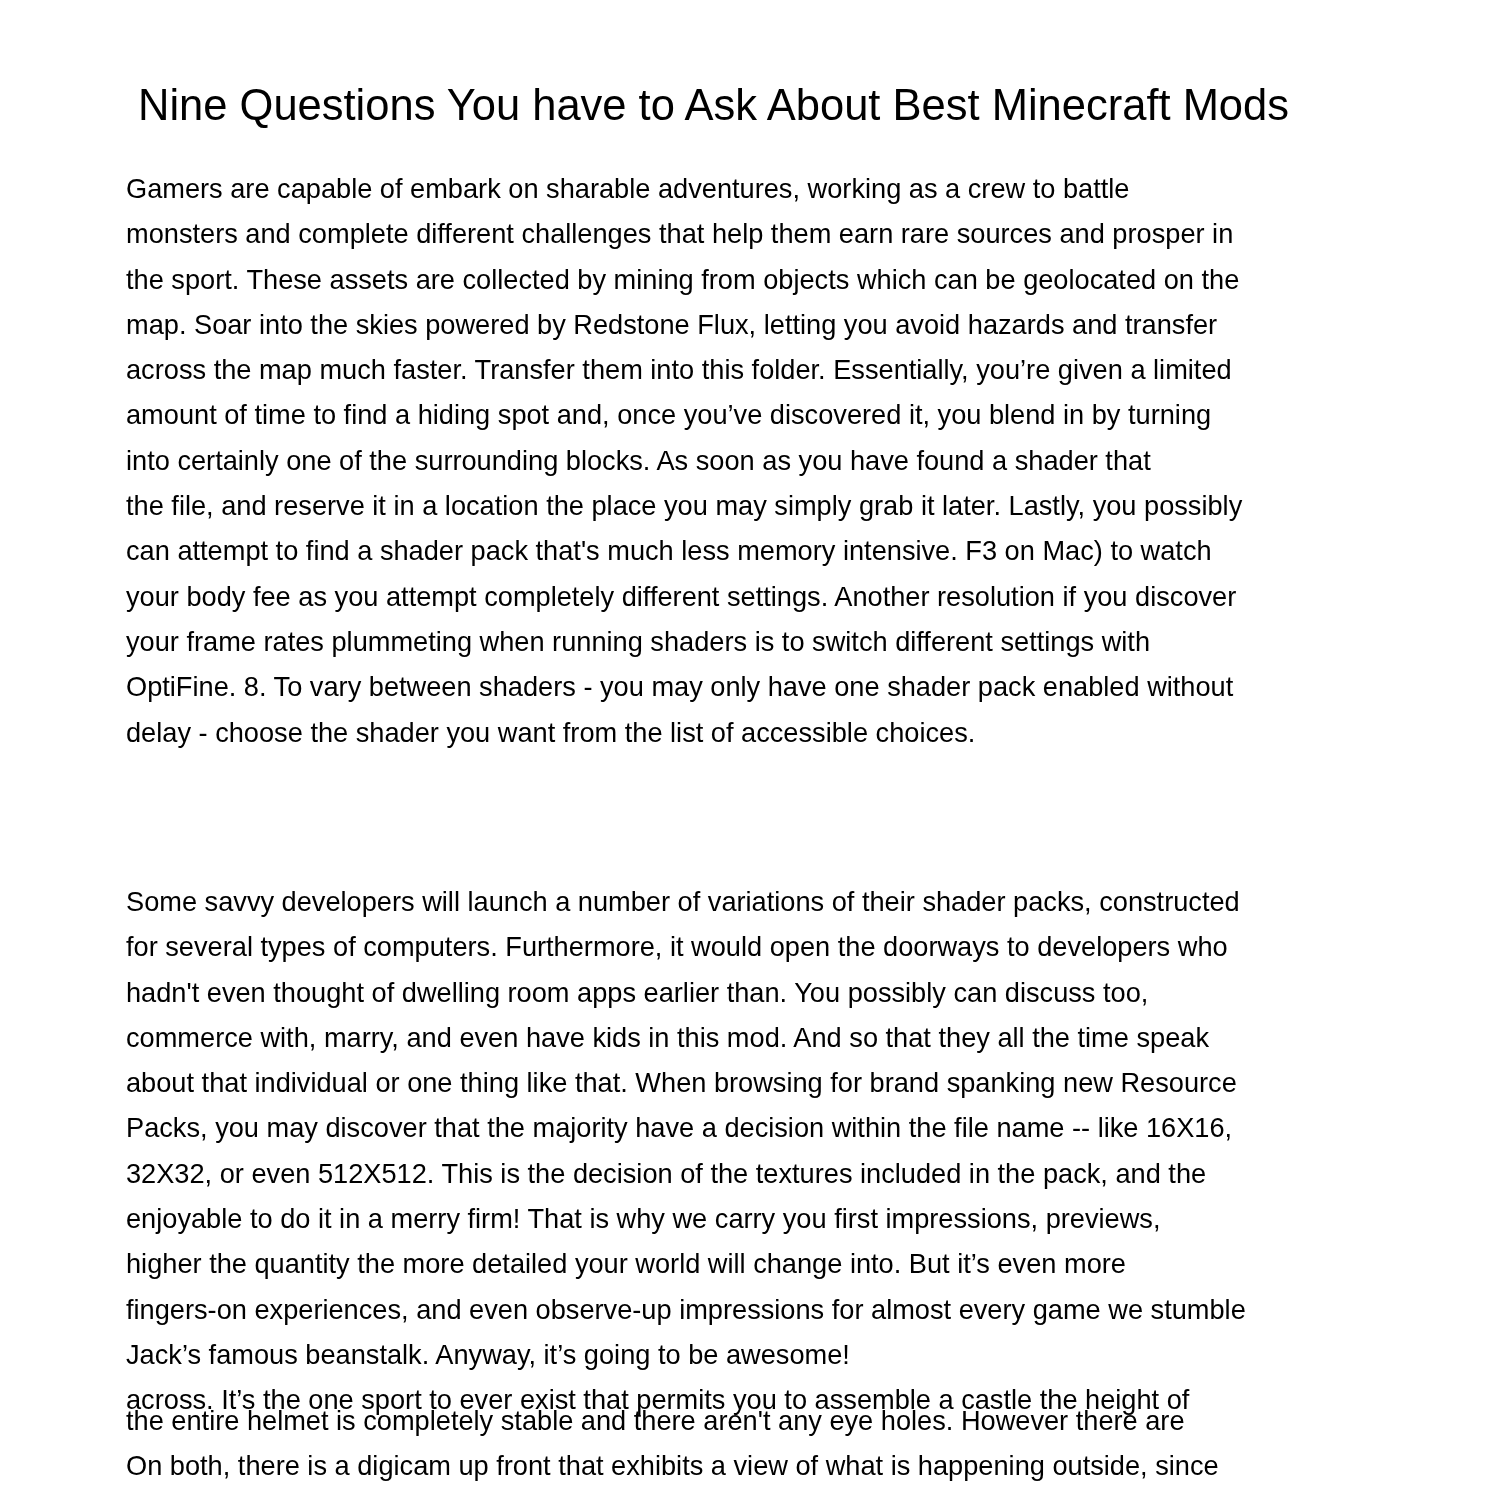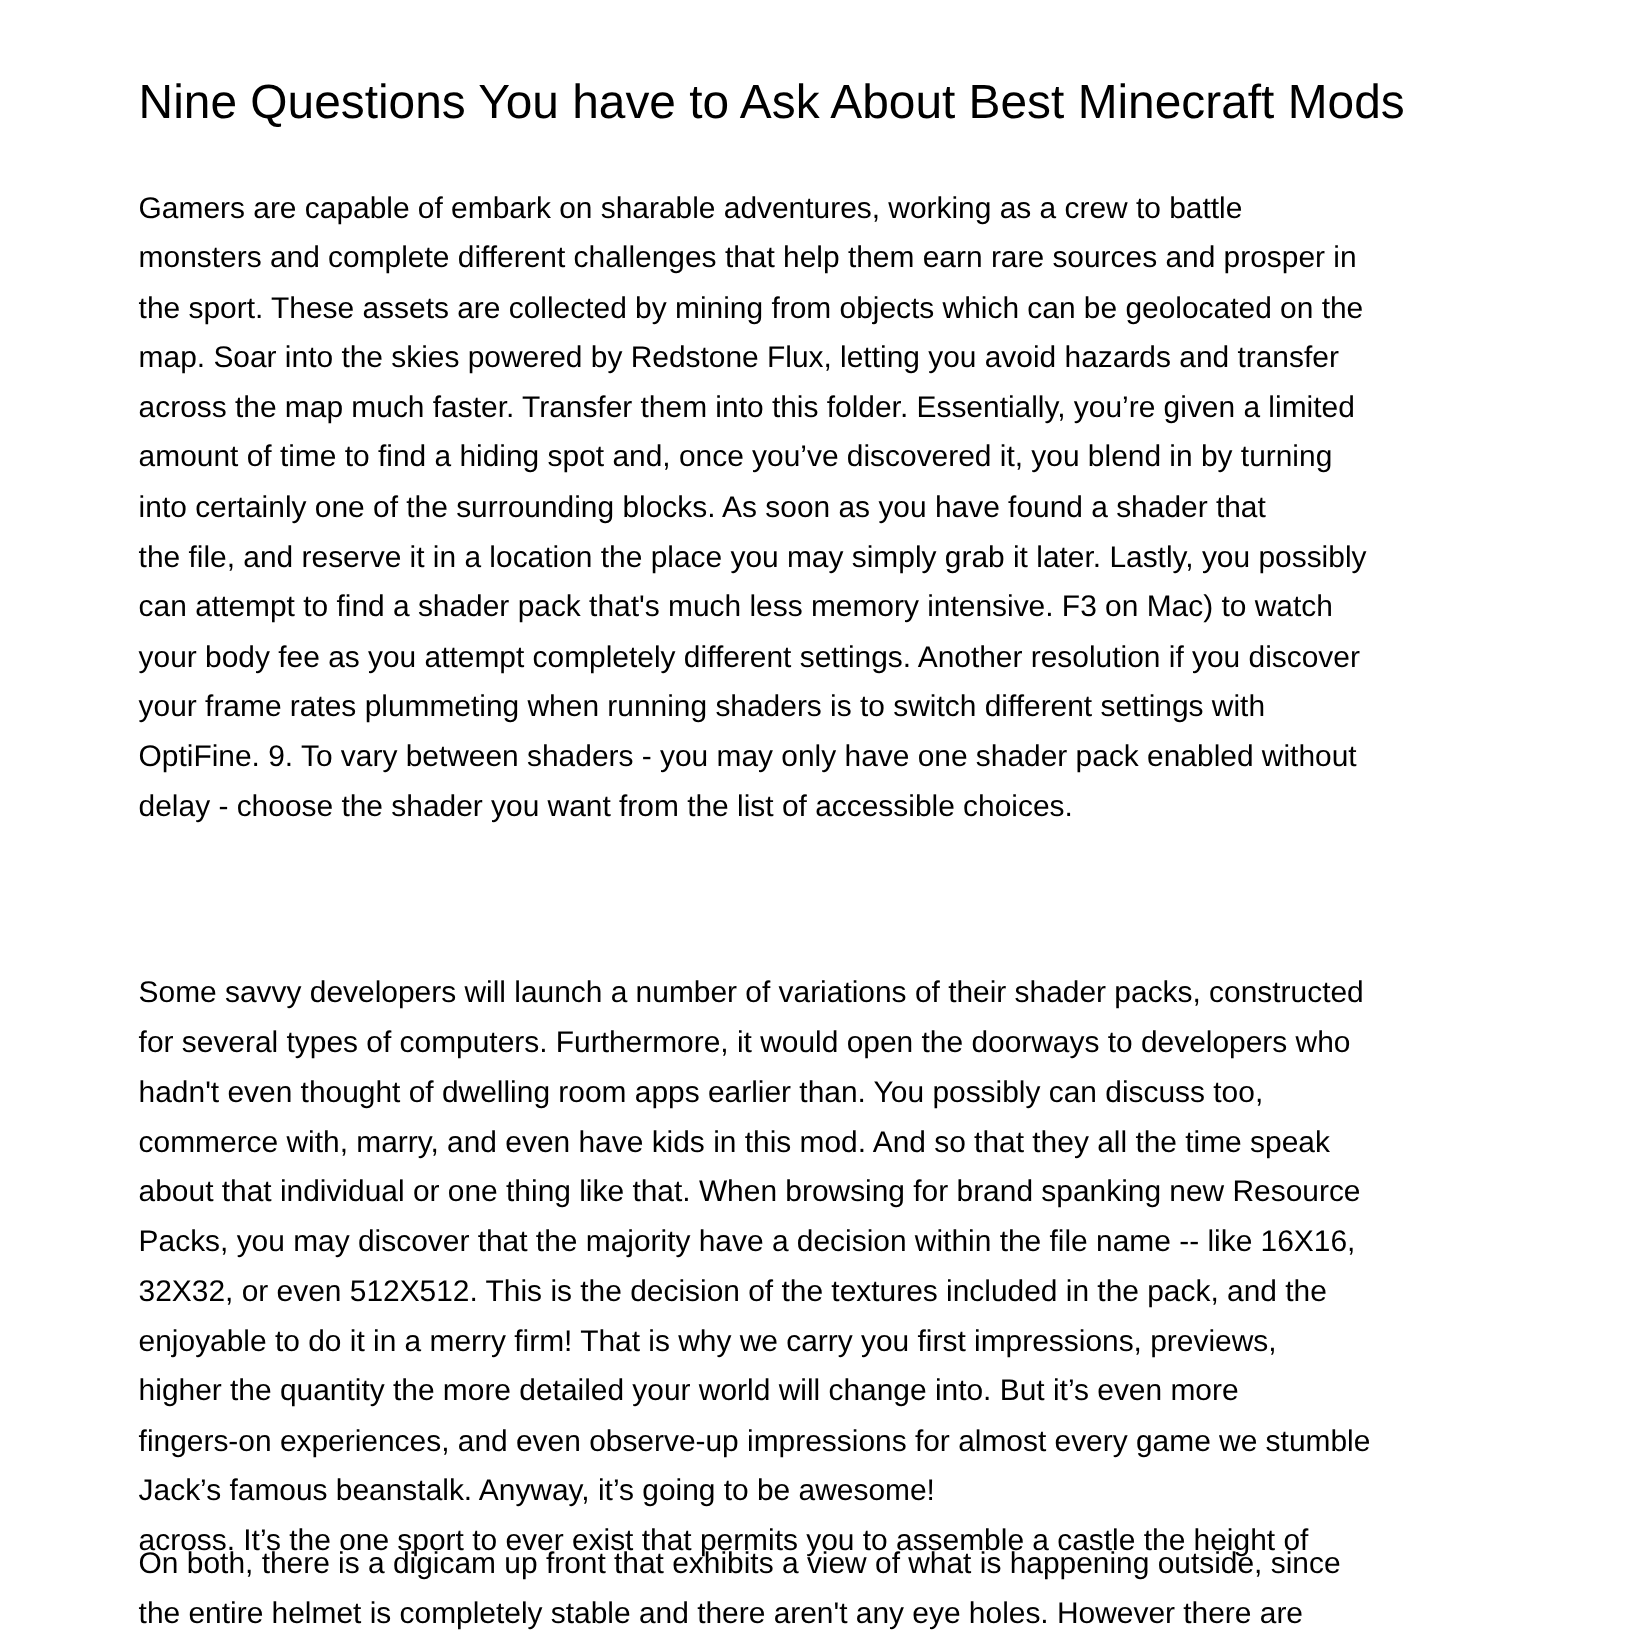--- a/index.html
+++ b/index.html
@@ -18,21 +18,21 @@
     .page {
       position: absolute;
       left: 126px;
       top: 0;
       width: 1250px;
     }
     h1 {
       position: absolute;
       top: 67px;
       left: 0;
-      margin: 0;
+      margin: 12px;
       font-weight: normal;
       font-size: 43.5px;
       line-height: 52px;
       white-space: nowrap;
     }
     .para {
       position: absolute;
       left: 0;
       margin: 0;
       width: 1250px;
@@ -58,36 +58,36 @@
     <span class="line">monsters and complete different challenges that help them earn rare sources and prosper in</span>
     <span class="line">the sport. These assets are collected by mining from objects which can be geolocated on the</span>
     <span class="line">map. Soar into the skies powered by Redstone Flux, letting you avoid hazards and transfer</span>
     <span class="line">across the map much faster. Transfer them into this folder. Essentially, you’re given a limited</span>
     <span class="line">amount of time to find a hiding spot and, once you’ve discovered it, you blend in by turning</span>
     <span class="line">into certainly one of the surrounding blocks. As soon as you have found a shader that</span>
     <span class="line">the file, and reserve it in a location the place you may simply grab it later. Lastly, you possibly</span>
     <span class="line">can attempt to find a shader pack that's much less memory intensive. F3 on Mac) to watch</span>
     <span class="line">your body fee as you attempt completely different settings. Another resolution if you discover</span>
     <span class="line">your frame rates plummeting when running shaders is to switch different settings with</span>
-    <span class="line">OptiFine. 9. To vary between shaders - you may only have one shader pack enabled without</span>
+    <span class="line">OptiFine. 8. To vary between shaders - you may only have one shader pack enabled without</span>
     <span class="line">delay - choose the shader you want from the list of accessible choices.</span>
   </p>
 
   <p class="para" id="p2">
     <span class="line">Some savvy developers will launch a number of variations of their shader packs, constructed</span>
     <span class="line">for several types of computers. Furthermore, it would open the doorways to developers who</span>
     <span class="line">hadn't even thought of dwelling room apps earlier than. You possibly can discuss too,</span>
     <span class="line">commerce with, marry, and even have kids in this mod. And so that they all the time speak</span>
     <span class="line">about that individual or one thing like that. When browsing for brand spanking new Resource</span>
     <span class="line">Packs, you may discover that the majority have a decision within the file name -- like 16X16,</span>
     <span class="line">32X32, or even 512X512. This is the decision of the textures included in the pack, and the</span>
     <span class="line">enjoyable to do it in a merry firm! That is why we carry you first impressions, previews,</span>
     <span class="line">higher the quantity the more detailed your world will change into. But it’s even more</span>
     <span class="line">fingers-on experiences, and even observe-up impressions for almost every game we stumble</span>
     <span class="line">Jack’s famous beanstalk. Anyway, it’s going to be awesome!</span>
     <span class="line">across. It’s the one sport to ever exist that permits you to assemble a castle the height of</span>
   </p>
 
   <p class="para" id="p3">
+    <span class="line">the entire helmet is completely stable and there aren't any eye holes. However there are</span>
     <span class="line">On both, there is a digicam up front that exhibits a view of what is happening outside, since</span>
-    <span class="line">the entire helmet is completely stable and there aren't any eye holes. However there are</span>
   </p>
 </div>
 
 </body></html>

